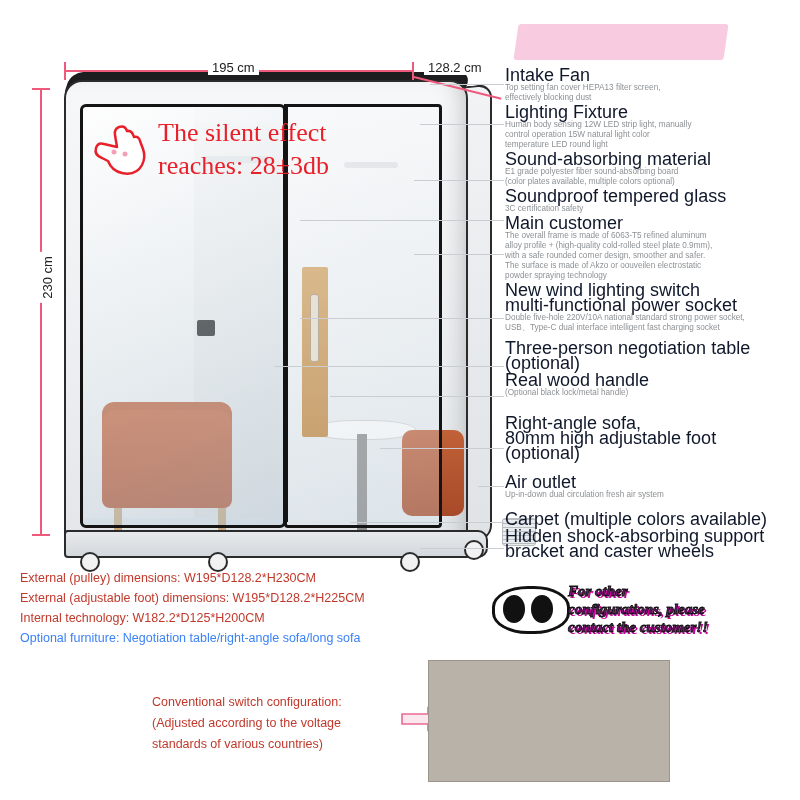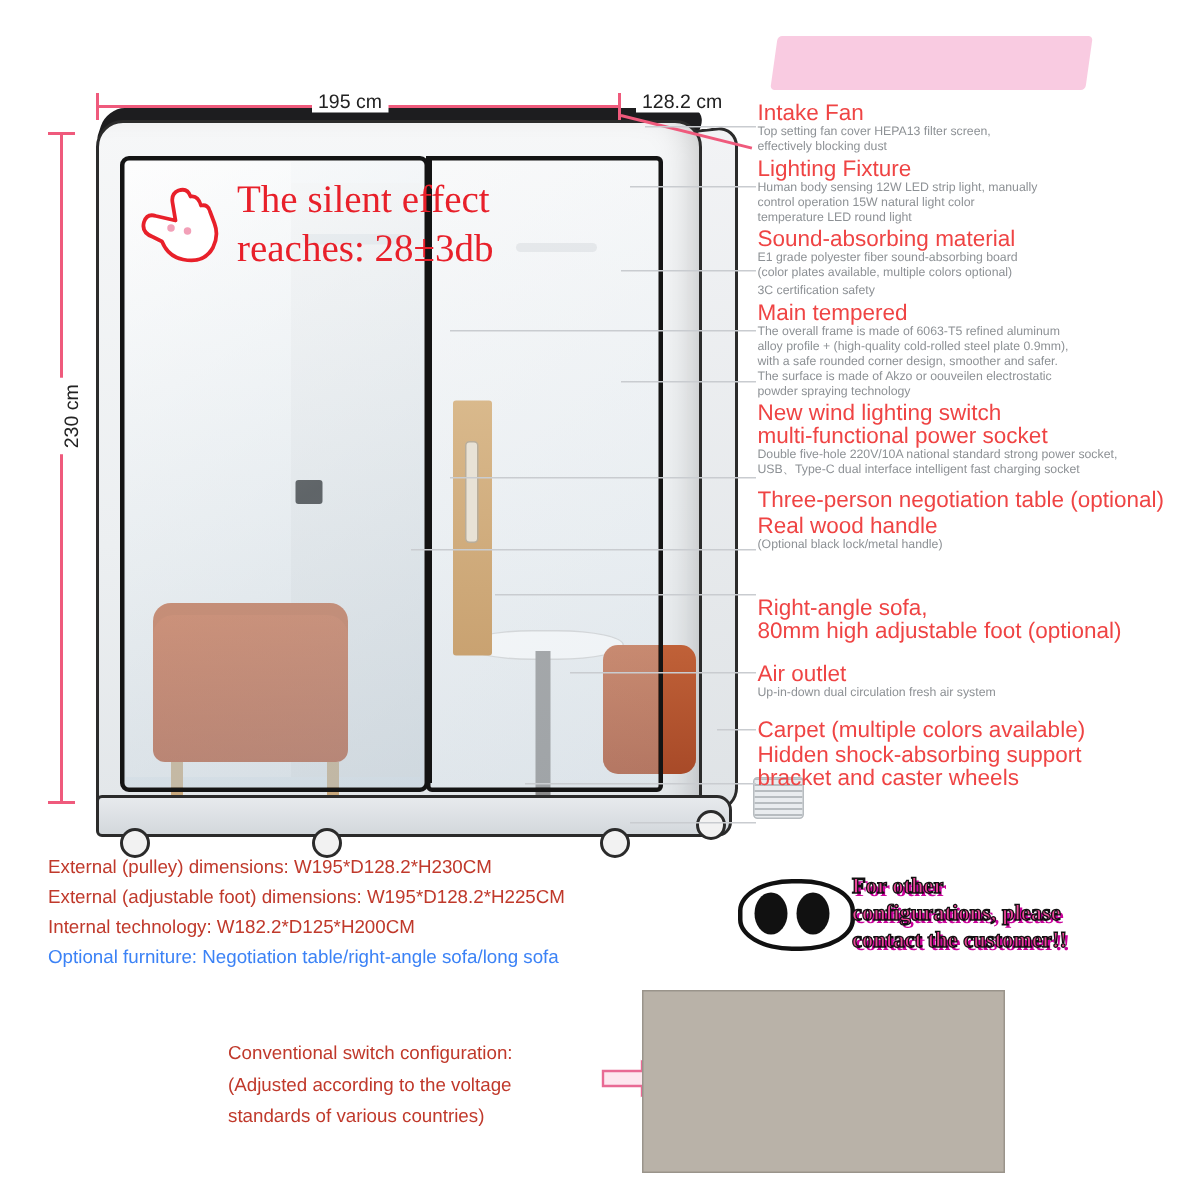--- a/index.html
+++ b/index.html
@@ -73,35 +73,35 @@
   
   .silent{
     position:absolute;left:158px;top:116px;width:310px;
     font-family:"Liberation Serif",serif;font-size:26px;line-height:33px;color:#e8202a;
   }
   .hand{position:absolute;left:88px;top:118px;width:62px;height:60px;}
 
   
   .callouts{position:absolute;left:505px;top:68px;width:290px;}
   .c-item{margin-bottom:2px;}
-  .c-title{font-size:15px;color:#ef4444;line-height:15px;}
+  .c-title{font-size:18px;color:#0f172a;line-height:15px;}
   .c-sub{font-size:8.2px;color:#8d9195;line-height:10px;}
   .leader{position:absolute;height:1px;background:#c9ccd0;}
 
   
-  .specs{position:absolute;left:32px;top:568px;width:440px;}
+  .specs{position:absolute;left:20px;top:568px;width:440px;}
   .specs div{font-size:12.5px;color:#c0392b;line-height:20px;}
   .specs .dark{color:#3b82f6;}
 
   
   .eyes{position:absolute;left:492px;top:586px;width:72px;height:42px;background:#fff;border:3px solid #111;border-radius:36px/21px;}
   .eye{position:absolute;top:6px;width:22px;height:28px;background:#111;border-radius:50%;}
   .contact{position:absolute;left:568px;top:582px;width:230px;
-    font-family:"Liberation Serif",serif;font-weight:bold;font-size:15px;line-height:18px;
-    color:#ec4899;-webkit-text-stroke:.9px #111;text-shadow:2px 2px 0 #c9009a;}
+    font-family:"Liberation Serif",serif;font-style:italic;font-weight:bold;font-size:15px;line-height:18px;
+    color:#701a75;-webkit-text-stroke:.9px #111;text-shadow:2px 2px 0 #c9009a;}
 
   
   .switch-note{position:absolute;left:152px;top:692px;width:240px;}
   .switch-note div{font-size:12.5px;color:#c0392b;line-height:21px;}
   .big-arrow{position:absolute;left:400px;top:706px;width:46px;height:26px;}
   .photo{position:absolute;left:428px;top:660px;width:240px;height:120px;background:#b9b2a8;border:1px solid #9a948b;}
 </style>
 </head>
 <body>
 
@@ -191,44 +191,45 @@
       <div class="c-sub" style="white-space:pre-line">Human body sensing 12W LED strip light, manually
 control operation 15W natural light color
 temperature LED round light</div>
     </div>
     <div class="c-item">
       <div class="c-title">Sound-absorbing material</div>
       <div class="c-sub" style="white-space:pre-line">E1 grade polyester fiber sound-absorbing board
 (color plates available, multiple colors optional)</div>
     </div>
     <div class="c-item">
+      <div class="c-title">Soundproof  tempered glass</div>
       <div class="c-sub" style="white-space:pre-line">3C certification safety</div>
     </div>
     <div class="c-item">
-      <div class="c-title">Main tempered</div>
+      <div class="c-title">Main customer</div>
       <div class="c-sub" style="white-space:pre-line">The overall frame is made of 6063-T5 refined aluminum
 alloy profile + (high-quality cold-rolled steel plate 0.9mm),
 with a safe rounded corner design, smoother and safer.
 The surface is made of Akzo or oouveilen electrostatic
 powder spraying technology</div>
     </div>
     <div class="c-item">
       <div class="c-title" style="white-space:pre-line">New wind lighting switch
 multi-functional power socket</div>
       <div class="c-sub" style="white-space:pre-line">Double five-hole 220V/10A national standard strong power socket,
 USB、Type-C dual interface intelligent fast charging socket</div>
     </div>
     <div class="c-item" style="margin-top:8px">
       <div class="c-title">Three-person negotiation table (optional)</div>
     </div>
     <div class="c-item">
       <div class="c-title">Real wood handle</div>
       <div class="c-sub" style="white-space:pre-line">(Optional black lock/metal handle)</div>
     </div>
-    <div class="c-item" style="margin-top:30px">
+    <div class="c-item" style="margin-top:18px">
       <div class="c-title" style="white-space:pre-line">Right-angle sofa,
 80mm high adjustable foot (optional)</div>
     </div>
     <div class="c-item" style="margin-top:14px">
       <div class="c-title">Air outlet</div>
       <div class="c-sub" style="white-space:pre-line">Up-in-down dual circulation fresh air system</div>
     </div>
     <div class="c-item" style="margin-top:12px">
       <div class="c-title">Carpet (multiple colors available)</div>
     </div>

